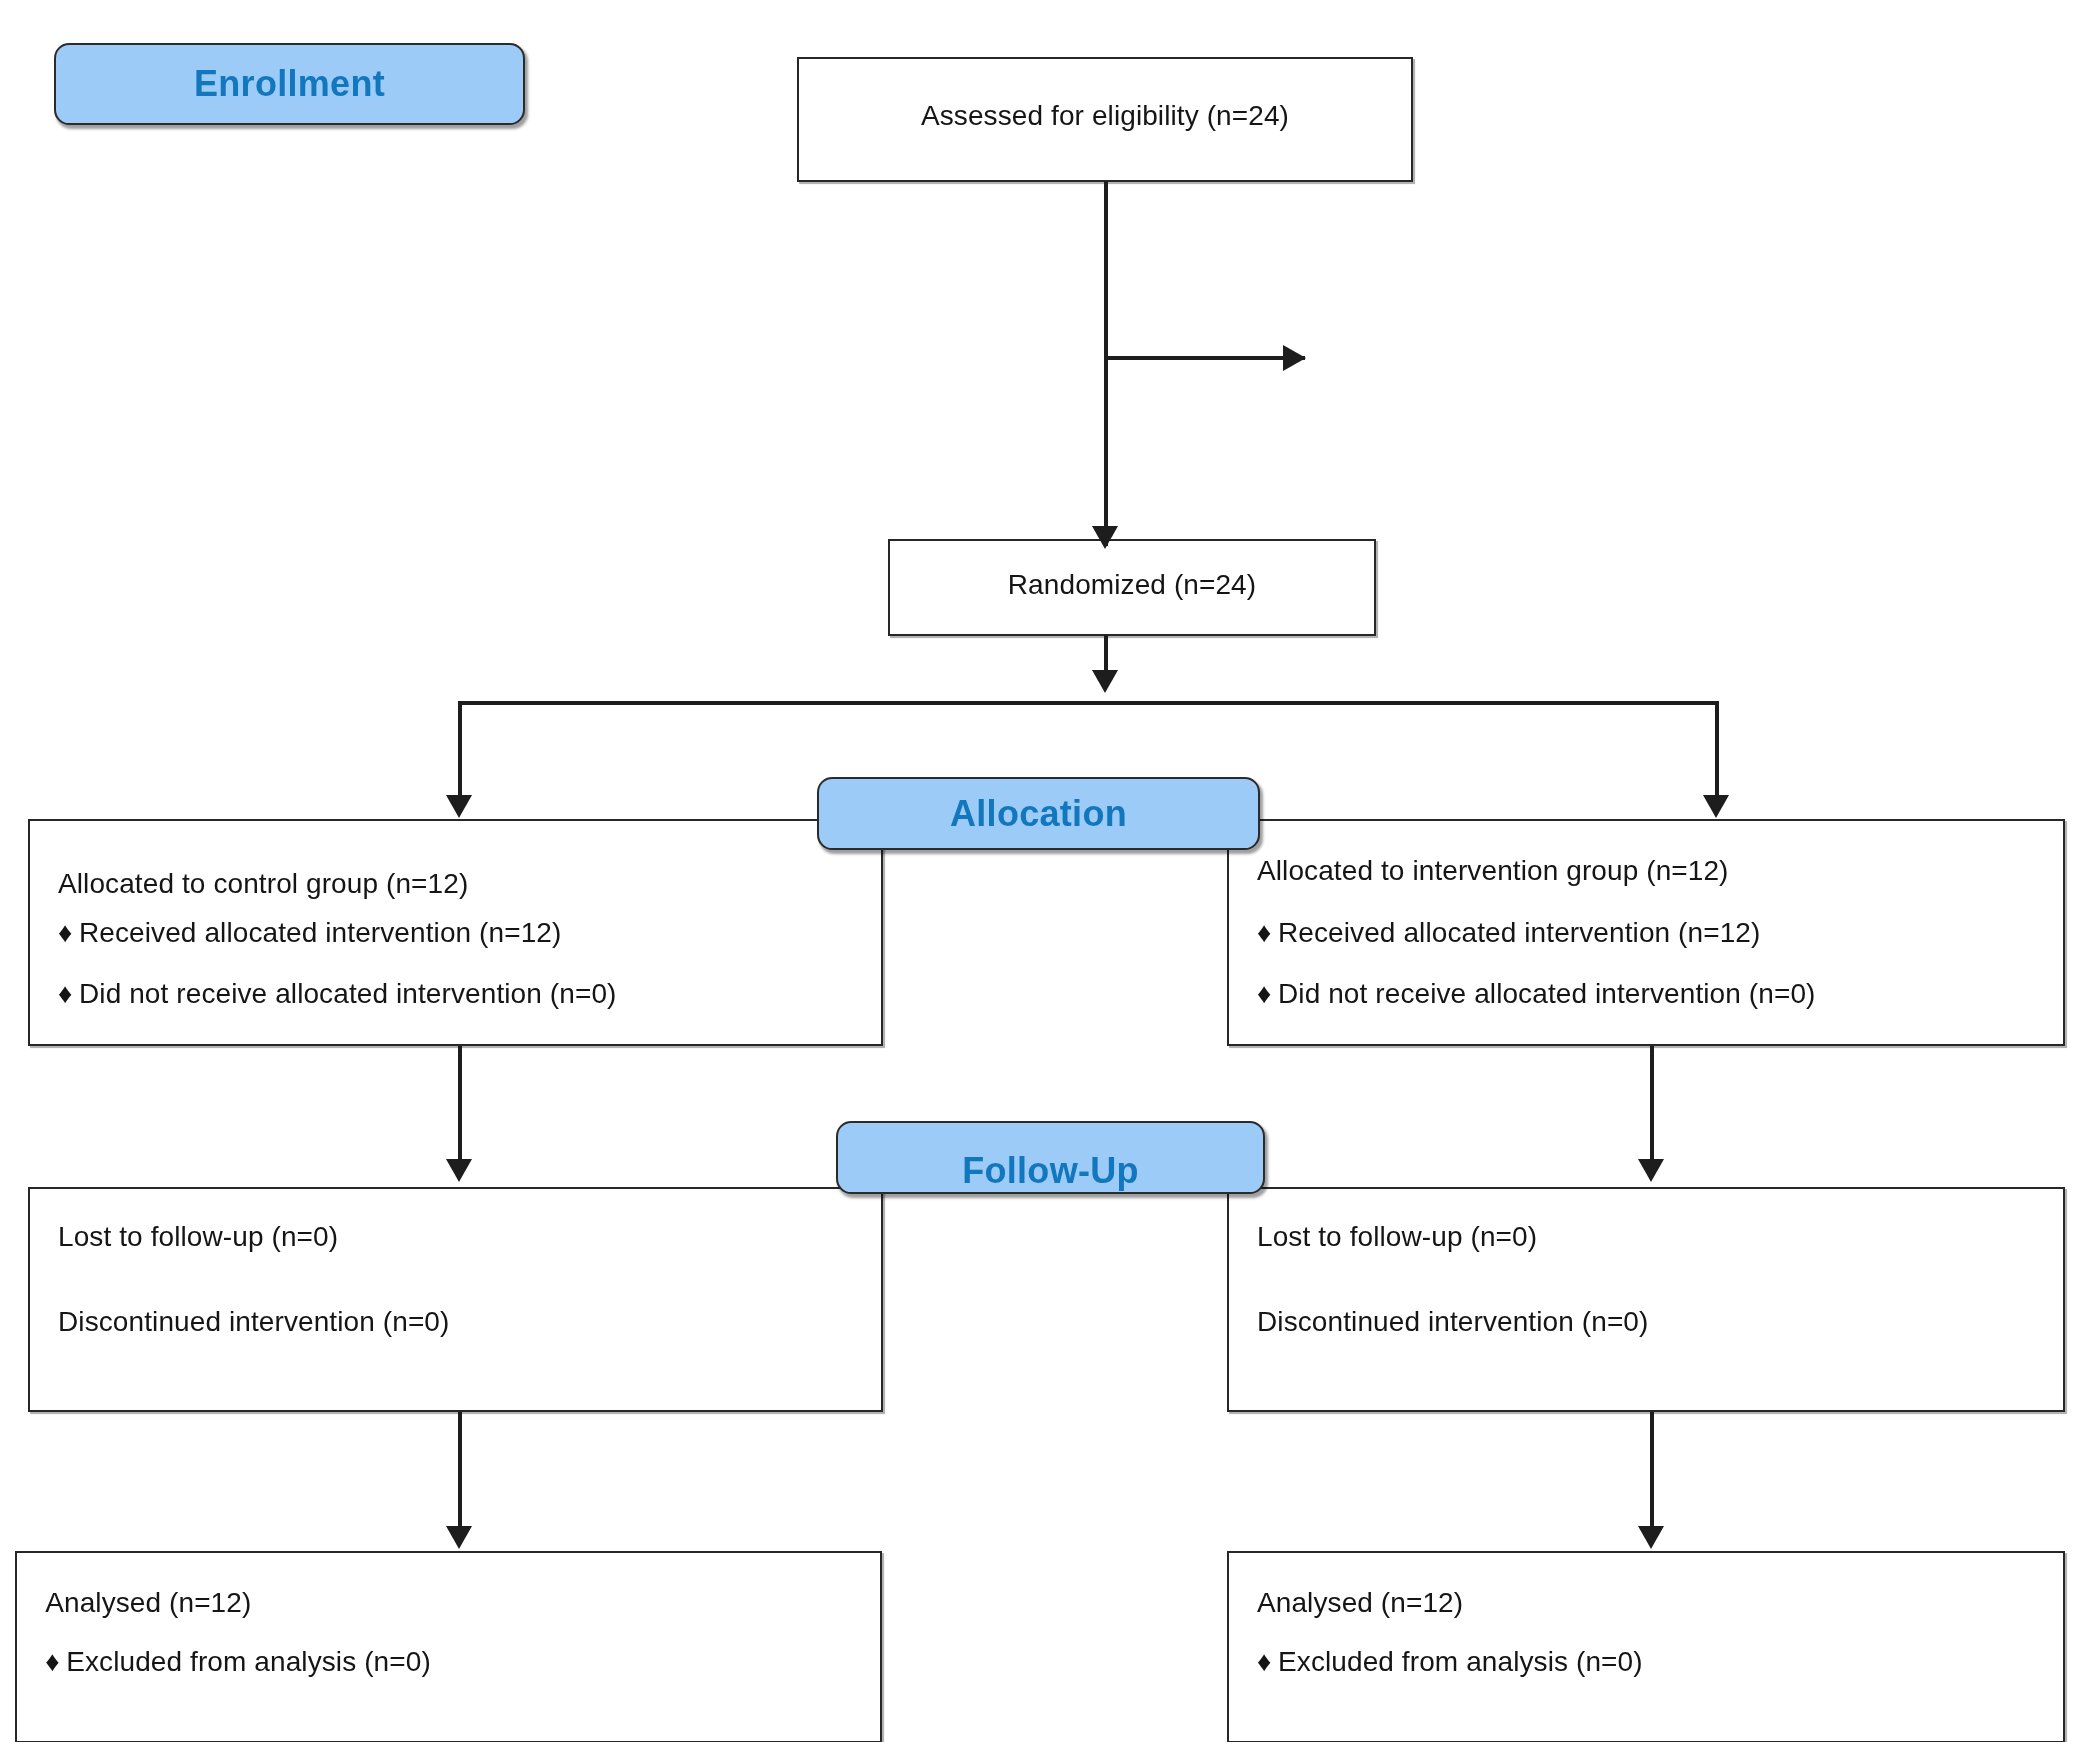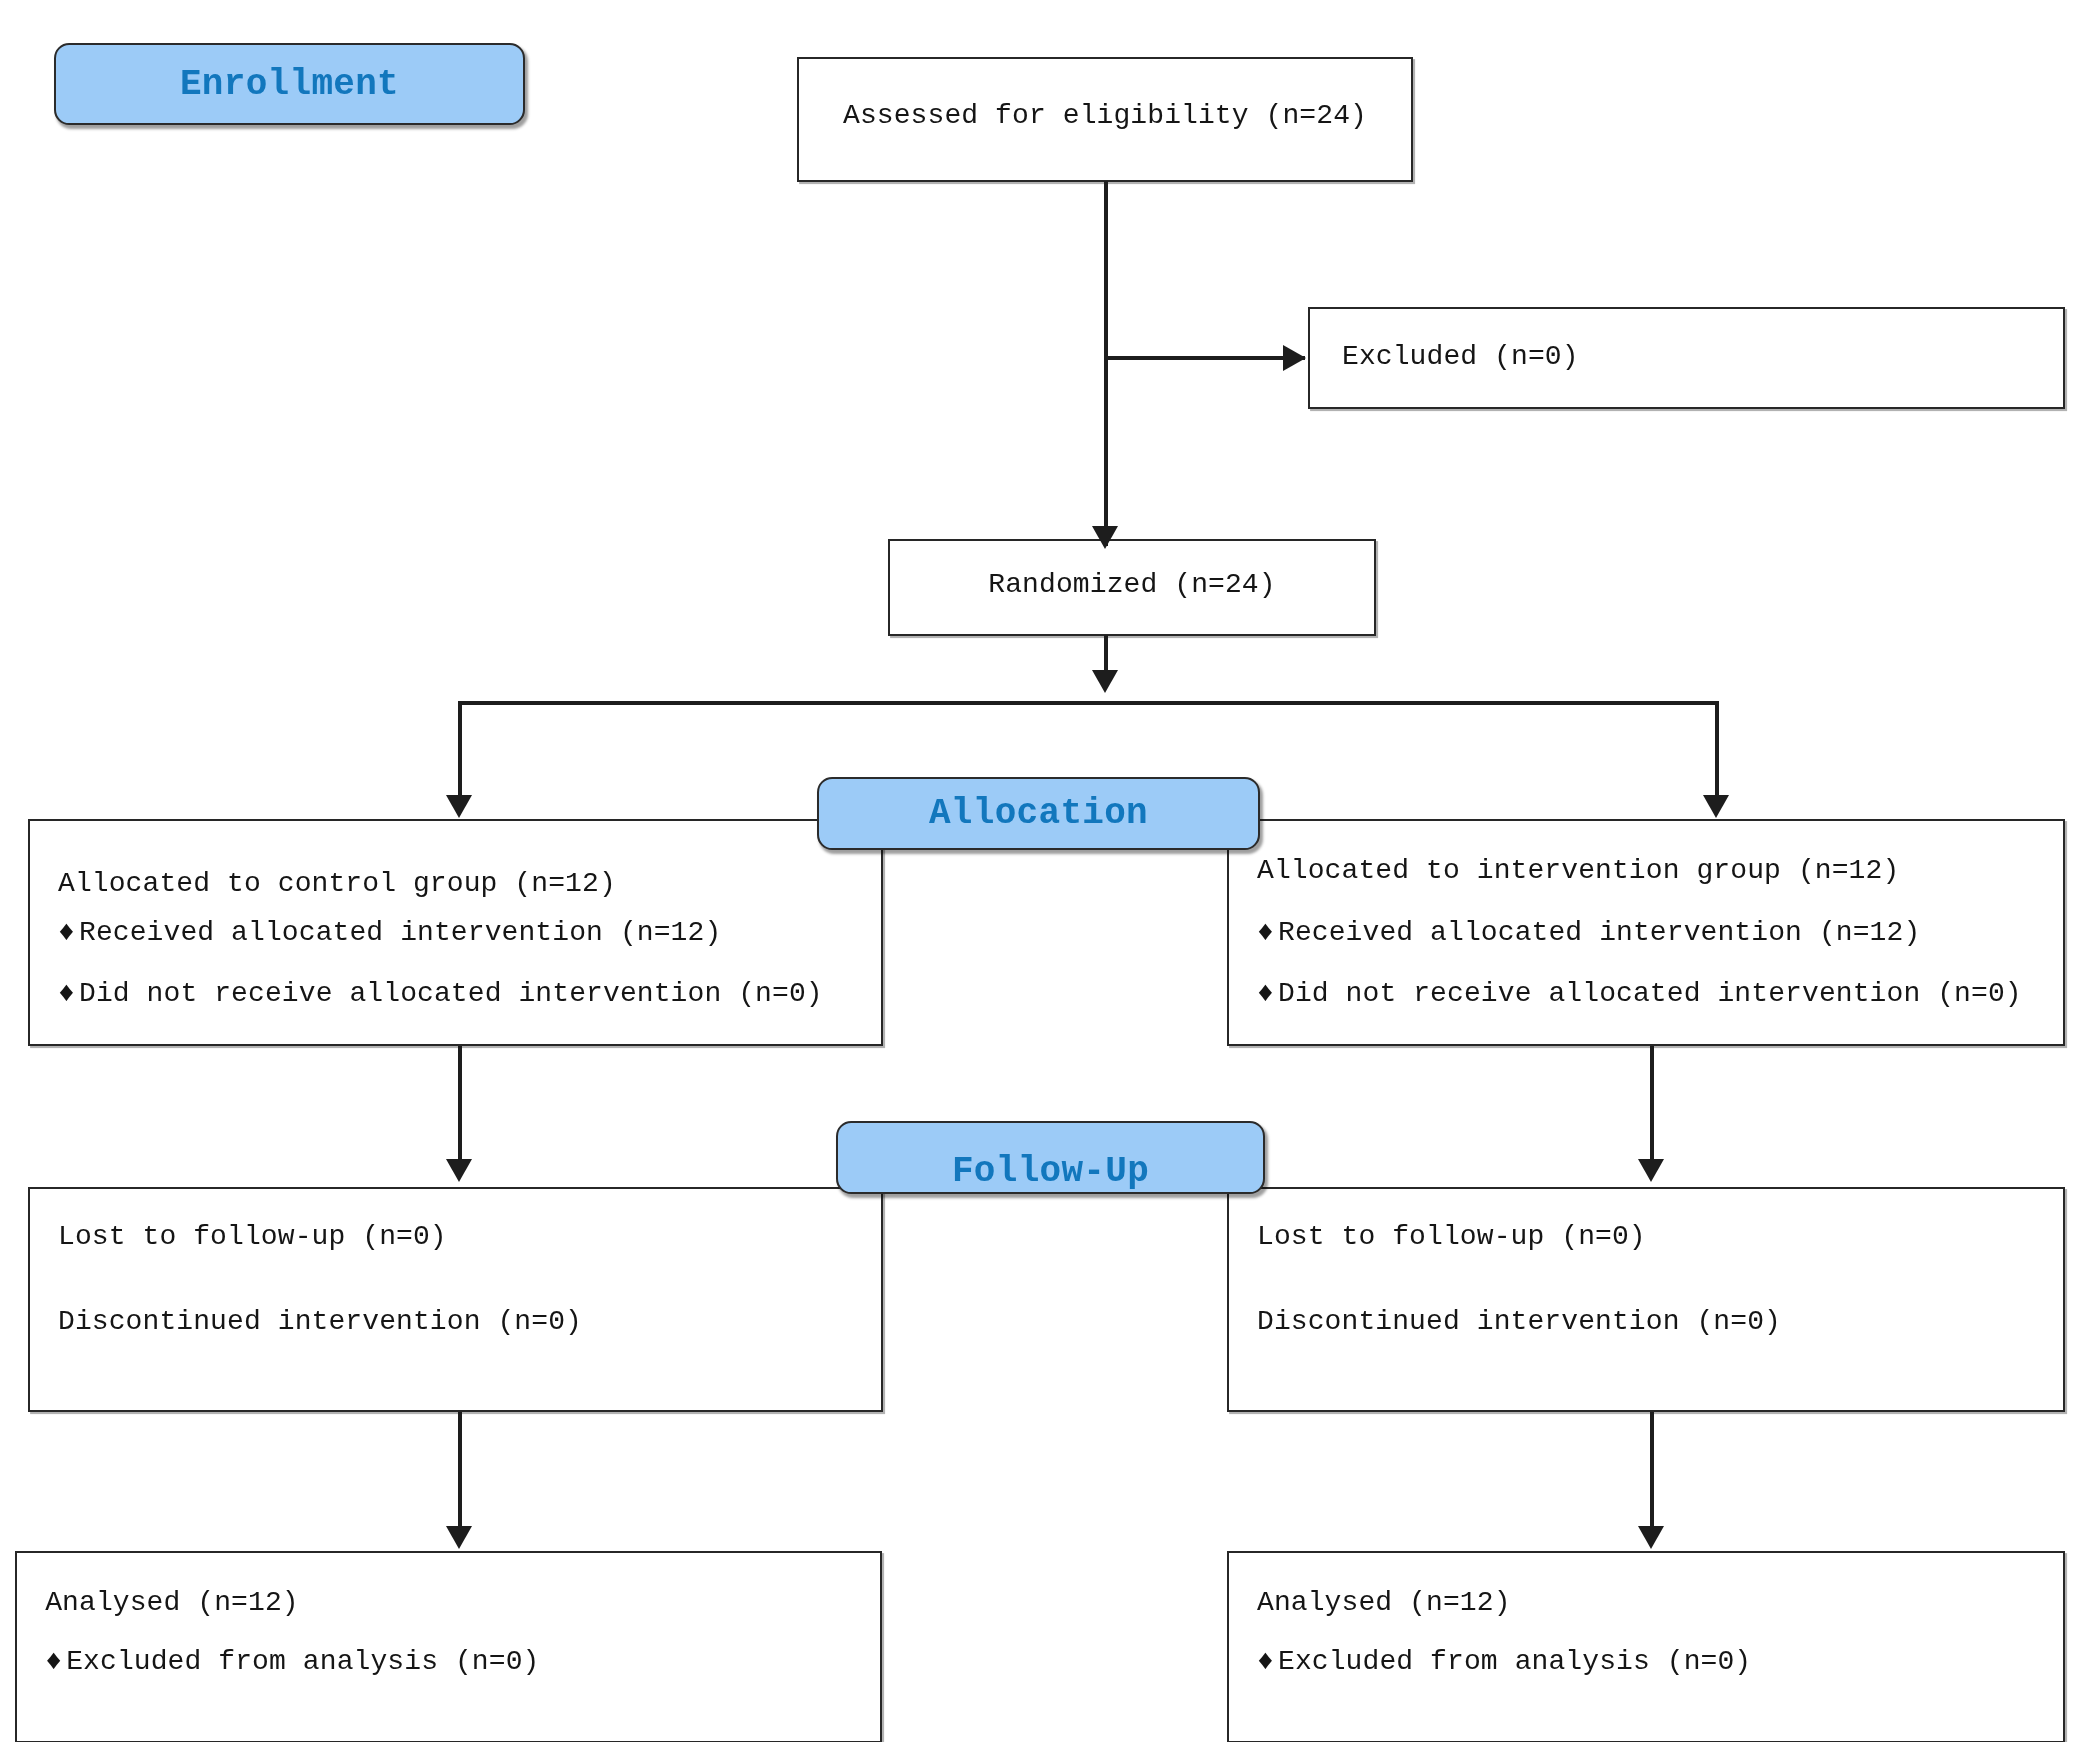--- a/index.html
+++ b/index.html
@@ -5,21 +5,21 @@
   html, body {
     margin: 0;
     padding: 0;
     background: #ffffff;
   }
   #canvas {
     position: relative;
     width: 2097px;
     height: 1742px;
     background: #ffffff;
-    font-family: Liberation Mono, monospace;
+    font-family: Liberation Sans, sans-serif;
     overflow: hidden;
   }
 
   
   .fbox {
     position: absolute;
     box-sizing: border-box;
     background: #ffffff;
     border: 2.8px solid #272727;
     box-shadow: 2.1px 2.1px 0 rgba(0,0,0,0.30);
@@ -101,23 +101,20 @@
   <div class="fbox" style="left:797px; top:57px; width:616px; height:125px;">
     <div class="line center" style="top:42px;">Assessed for eligibility (n=24)</div>
   </div>
 
   <div class="vline" style="left:1104px; top:181px; height:365px;"></div>
   <div class="arrowdown" style="left:1092px; top:526px;"></div>
 
   <div class="hline" style="left:1104px; top:356px; width:201px;"></div>
   <div class="arrowright" style="left:1283px; top:345px;"></div>
 
-  <div class="fbox" style="left:1308px; top:307px; width:757px; height:102px;">
-    <div class="line" style="left:32px; top:33px;">Excluded (n=0)</div>
-  </div>
 
   <div class="fbox" style="left:862px; top:539px; width:488px; height:97px;margin-left:26px;">
     <div class="line center" style="top:29px;">Randomized (n=24)</div>
   </div>
 
   <div class="vline" style="left:1104px; top:635px; height:43px;"></div>
   <div class="arrowdown" style="left:1092px; top:670px;"></div>
   <div class="hline" style="left:458px; top:701px; width:1260px;"></div>
   <div class="vline" style="left:458px; top:701px; height:97px;"></div>
   <div class="arrowdown" style="left:446px; top:795px;"></div>

